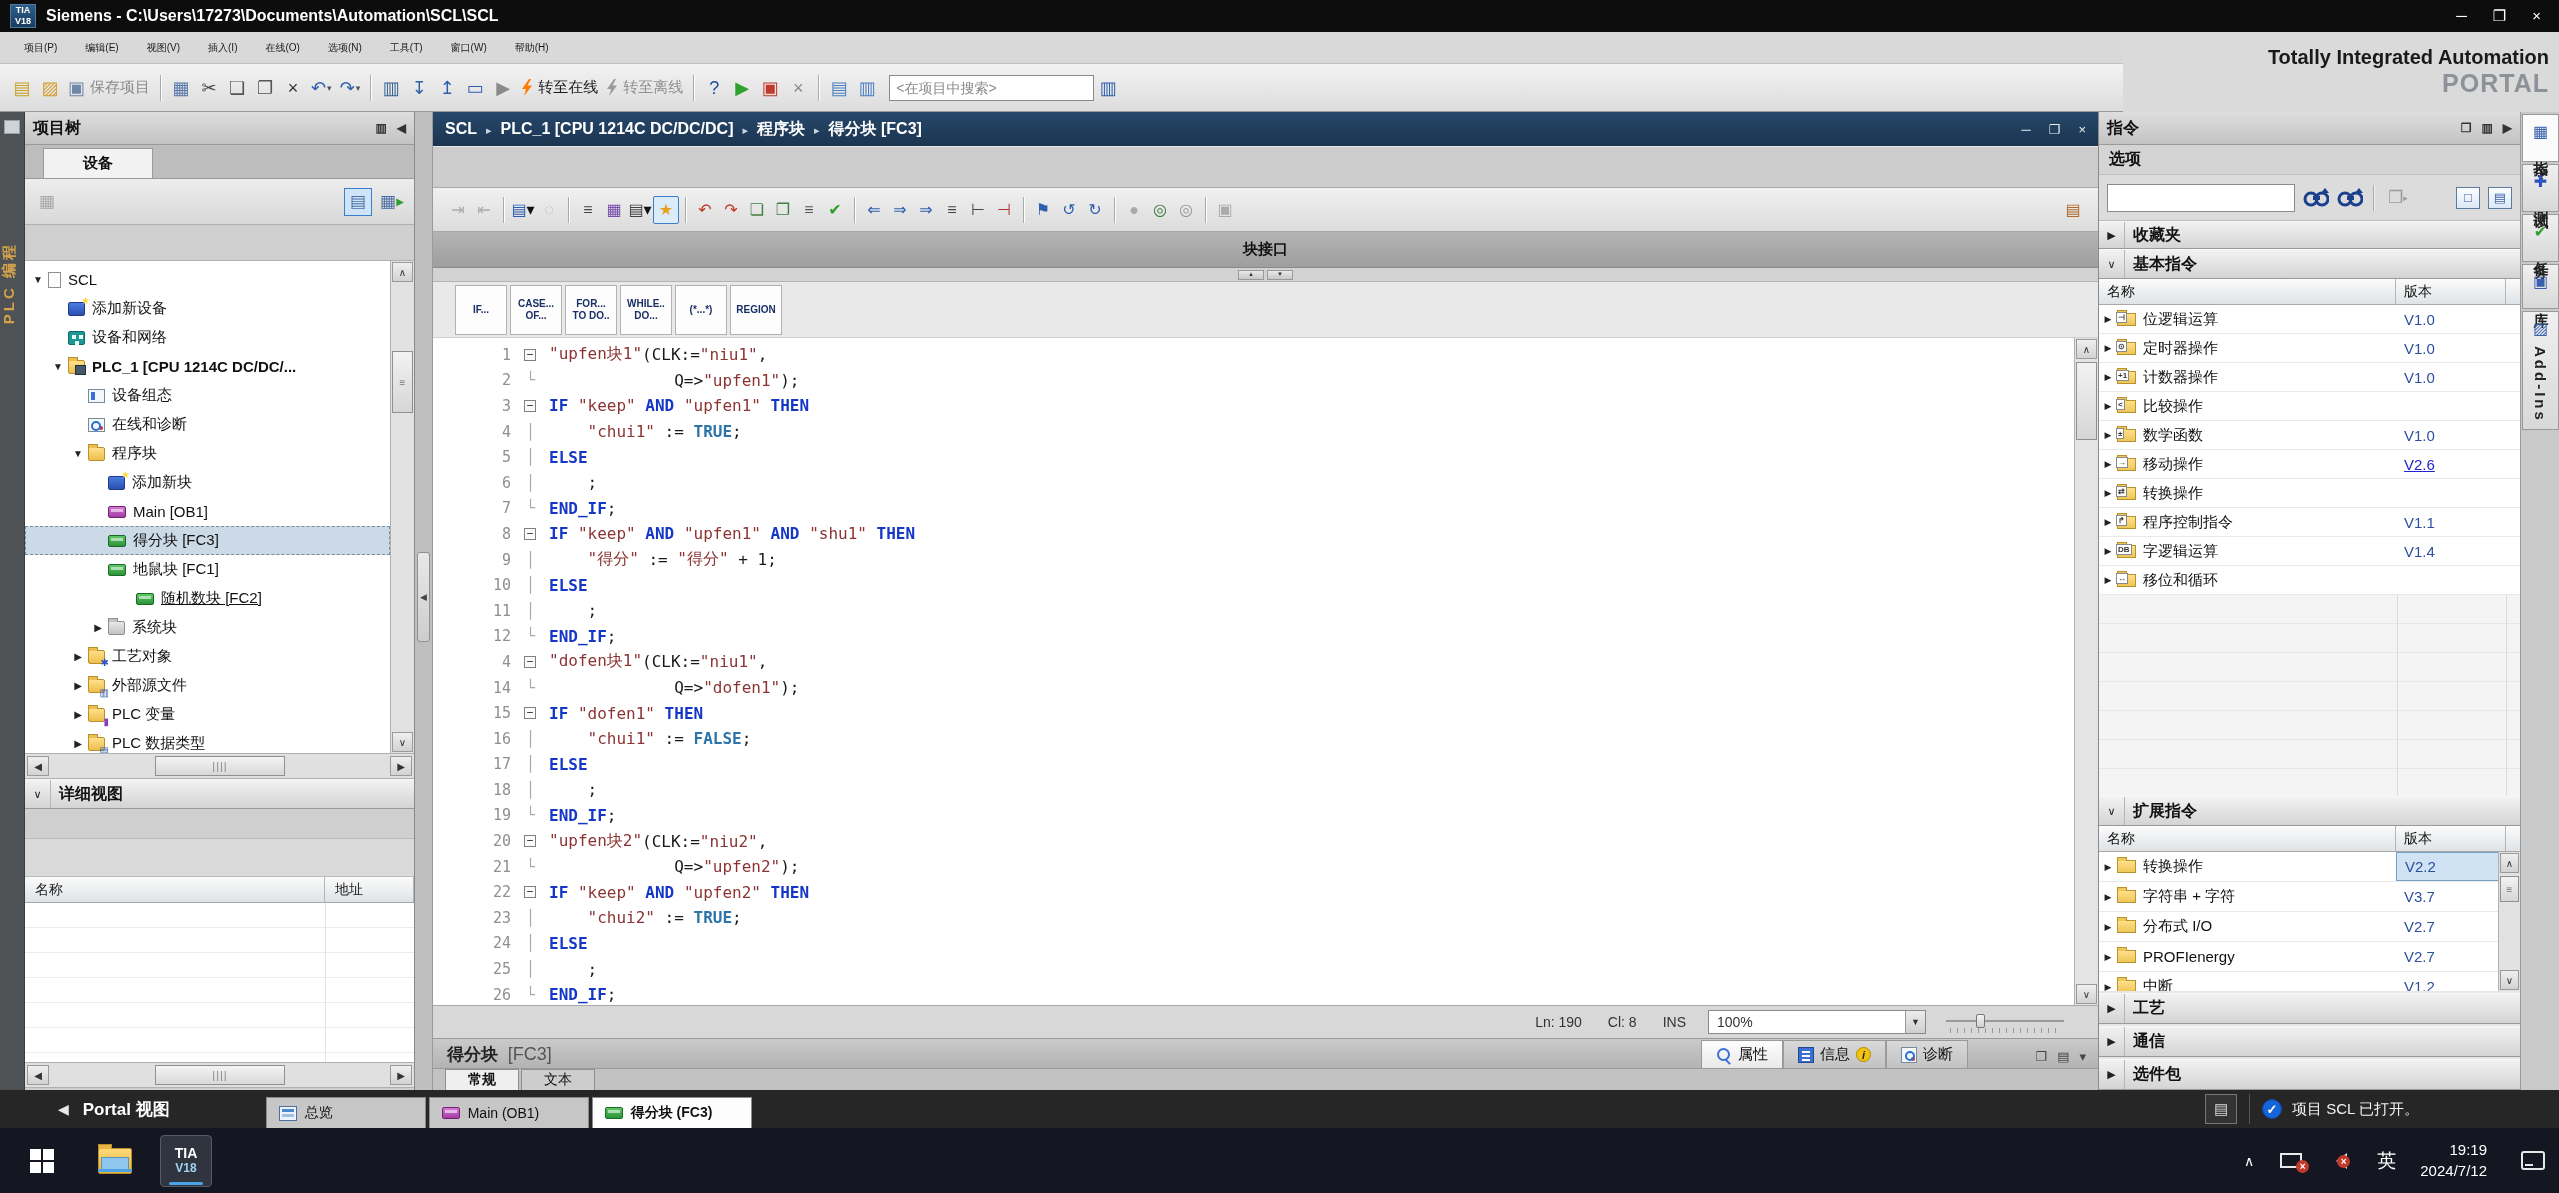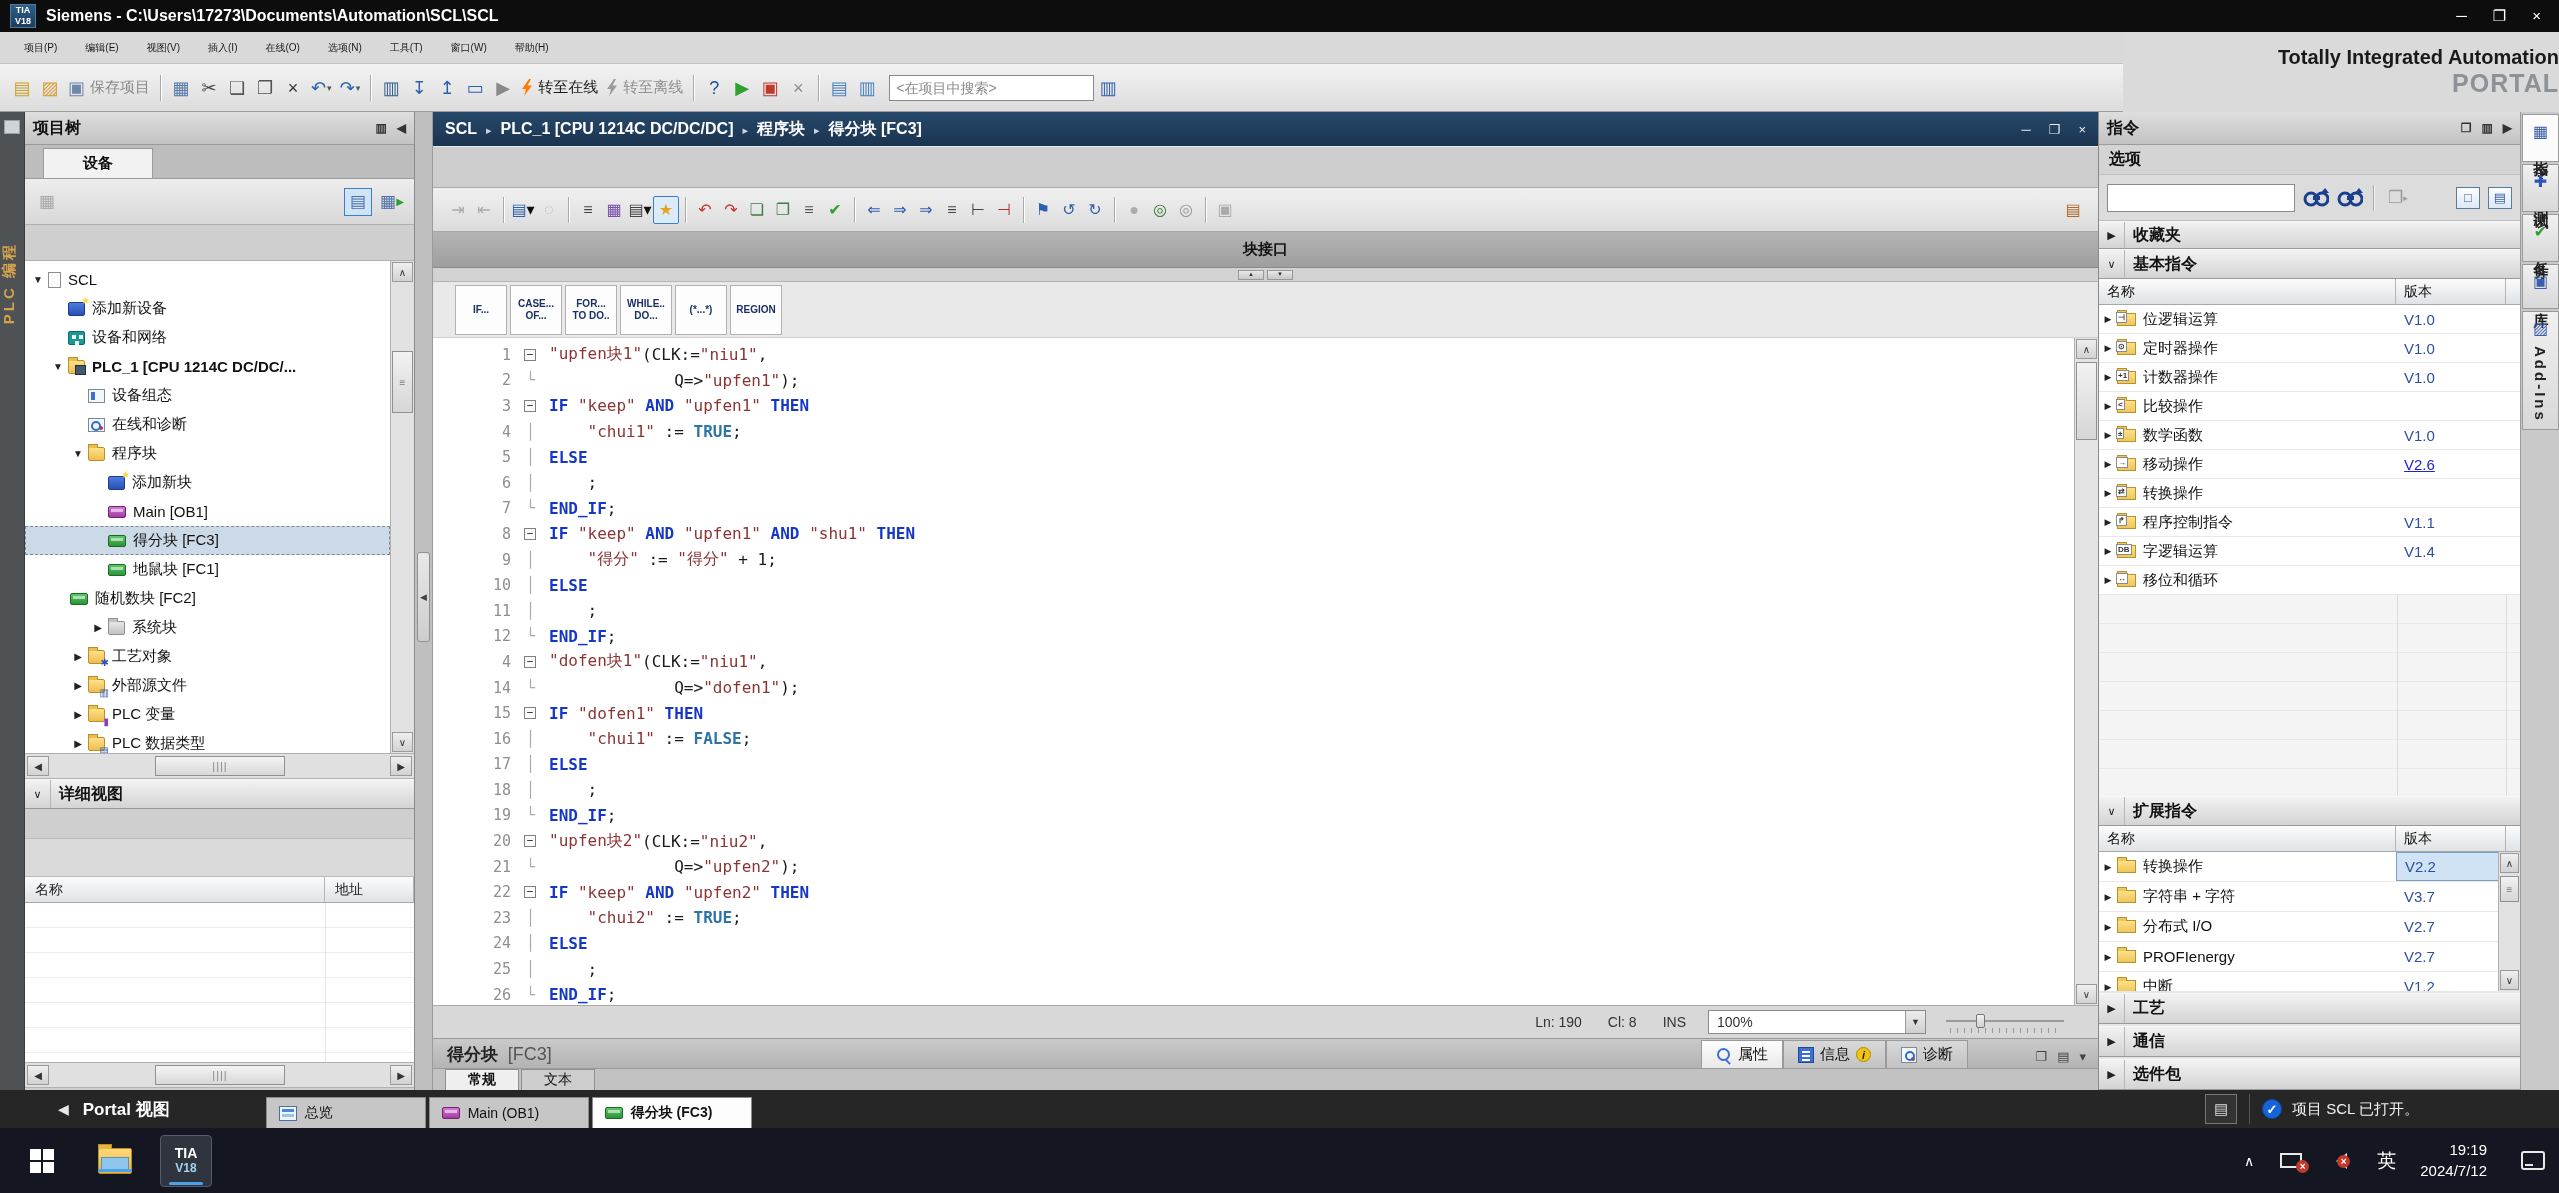--- a/index.html
+++ b/index.html
@@ -20,21 +20,21 @@
 .menu-item{font-size:10px;padding:0 14px;color:#1a1a1a}
 #main-toolbar{left:0;top:64px;width:2559px;height:48px;background:linear-gradient(#f3f3f3,#dcdcdc);border-bottom:1px solid #9a9a9a;display:flex;align-items:center;padding-left:8px}
 .ticon{height:30px;min-width:28px;display:flex;align-items:center;justify-content:center;padding:0 3px;border:1px solid transparent;border-radius:2px}
 .ticon .tg{font-size:18px;line-height:18px}
 .ticon .caret{font-size:9px;color:#555;margin-left:1px}
 .ticon .tlabel{font-size:15px;margin-left:5px;white-space:nowrap}
 .tsep{width:1px;height:26px;background:#aaa;margin:0 6px;box-shadow:1px 0 0 #fff}
 .tsearch{margin-left:8px}
 .tsearch-input{width:205px;height:26px;border:1px solid #8a8a8a;background:#fff;font-size:14px;padding:0 6px;font-family:Liberation Sans, sans-serif}
 .tsearch-input::placeholder{color:#8a8a8a}
-#brand{right:0;top:32px;width:436px;height:80px;background:#dadada;display:flex;flex-direction:column;justify-content:center;align-items:flex-end;padding-right:0}
+#brand{right:0;top:32px;width:436px;height:80px;background:#dadada;display:flex;flex-direction:column;justify-content:center;align-items:flex-end;padding-right:10px}
 #brand-l1{font-size:20px;font-weight:bold;color:#1a1a1a}
 #brand-l2{font-size:25px;font-weight:bold;color:#8d9298;letter-spacing:1px}
 
 
 #leftstrip{left:0;top:112px;width:25px;height:978px;background:#4f5254;border-right:1px solid #3a3c3e}
 #leftstrip .mini{position:absolute;left:4px;top:8px;width:16px;height:14px;background:#cfd4d8;border:1px solid #9aa0a4}
 #leftstrip .vlabel{position:absolute;left:0;top:130px;width:25px;text-align:center;writing-mode:vertical-rl;text-orientation:sideways;transform:rotate(180deg);font-size:15px;font-weight:bold;letter-spacing:3px;color:#d2a24c;white-space:nowrap}
 
 
 .panel-h{height:33px;background:linear-gradient(#dedede,#c3c3c3);border-bottom:1px solid #9a9a9a;display:flex;align-items:center;padding:0 8px;font-size:16px;font-weight:bold}
@@ -435,21 +435,21 @@
           <div class="trow sel" style="padding-left: 64px;">
             <span class="tarrow"></span>
             <span class="ti fc"></span>
             <span class="tlab">得分块 [FC3]</span>
           </div>
           <div class="trow" style="padding-left: 64px;">
             <span class="tarrow"></span>
             <span class="ti fc"></span>
             <span class="tlab">地鼠块 [FC1]</span>
           </div>
-          <div class="trow" style="padding-left: 26px;">
+          <div class="trow" style="padding-left: 92px; text-decoration: underline;">
             <span class="tarrow"></span>
             <span class="ti fc"></span>
             <span class="tlab">随机数块 [FC2]</span>
           </div>
           <div class="trow" style="padding-left: 64px;">
             <span class="tarrow">▶</span>
             <span class="ti tf sysf"></span>
             <span class="tlab">系统块</span>
           </div>
           <div class="trow" style="padding-left: 44px;">

